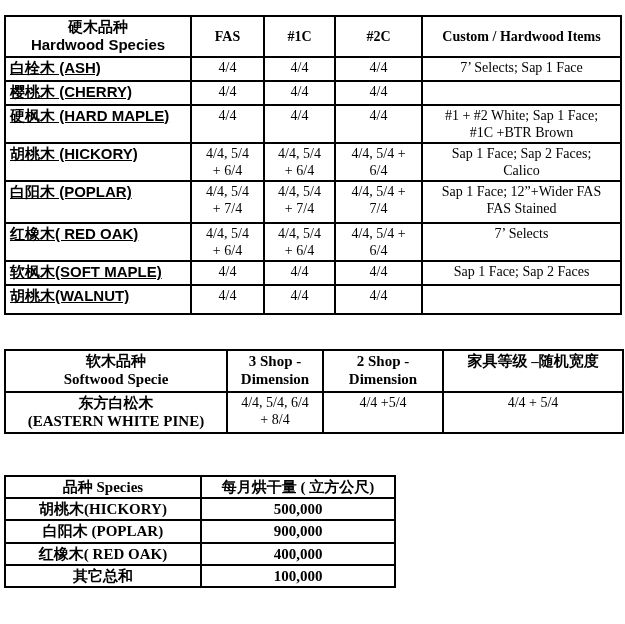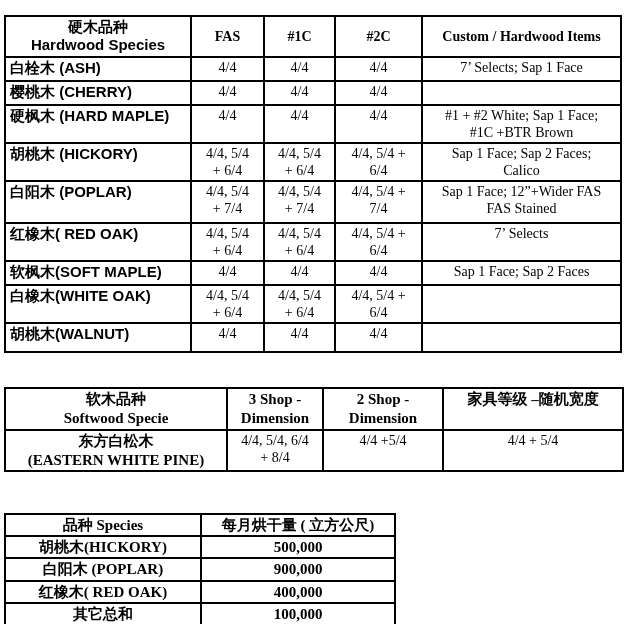--- a/index.html
+++ b/index.html
@@ -18,21 +18,21 @@
   td, th {
     border: 2px solid #000000;
     padding: 1px 4px;
     vertical-align: top;
     white-space: pre-line;
     overflow: hidden;
     line-height: 1.22;
     font-weight: normal;
   }
   .c { text-align: center; }
-  .l { text-align: left; }
+  .l { text-align: left; text-decoration: underline; }
   .vm { vertical-align: middle; }
   .sans-bold { font-family: "Liberation Sans", sans-serif; font-weight: bold; font-size: 15px; }
   .serif { font-family: "Liberation Serif", serif; font-size: 14px; border-radius: 9px; }
   .serif-bold { font-family: "Liberation Serif", serif; font-weight: bold; font-size: 14px; }
   .serif-bold-lg { font-family: "Liberation Serif", serif; font-weight: bold; font-size: 15px; margin-left: 27px; }
 
   #hardwood-table { margin: 15px 0 0 4px; width: 616px; }
   #softwood-table { margin: 34px 0 0 4px; width: 618px; }
   #kiln-table     { margin: 41px 0 0 4px; width: 390px; }
 </style>
@@ -110,30 +110,20 @@
 6/4</td>
     <td class="serif c">7’ Selects</td>
   </tr>
   <tr style="height:24px">
     <td class="sans-bold l">软枫木(SOFT MAPLE)</td>
     <td class="serif c">4/4</td>
     <td class="serif c">4/4</td>
     <td class="serif c">4/4</td>
     <td class="serif c">Sap 1 Face; Sap 2 Faces</td>
   </tr>
-  <tr style="height:38px">
-    <td class="sans-bold l">白橡木(WHITE OAK)</td>
-    <td class="serif c">4/4, 5/4
-+ 6/4</td>
-    <td class="serif c">4/4, 5/4
-+ 6/4</td>
-    <td class="serif c">4/4, 5/4 +
-6/4</td>
-    <td class="serif c"></td>
-  </tr>
   <tr style="height:29px">
     <td class="sans-bold l">胡桃木(WALNUT)</td>
     <td class="serif c">4/4</td>
     <td class="serif c">4/4</td>
     <td class="serif c">4/4</td>
     <td class="serif c"></td>
   </tr>
 </tbody>
   </table>
 

